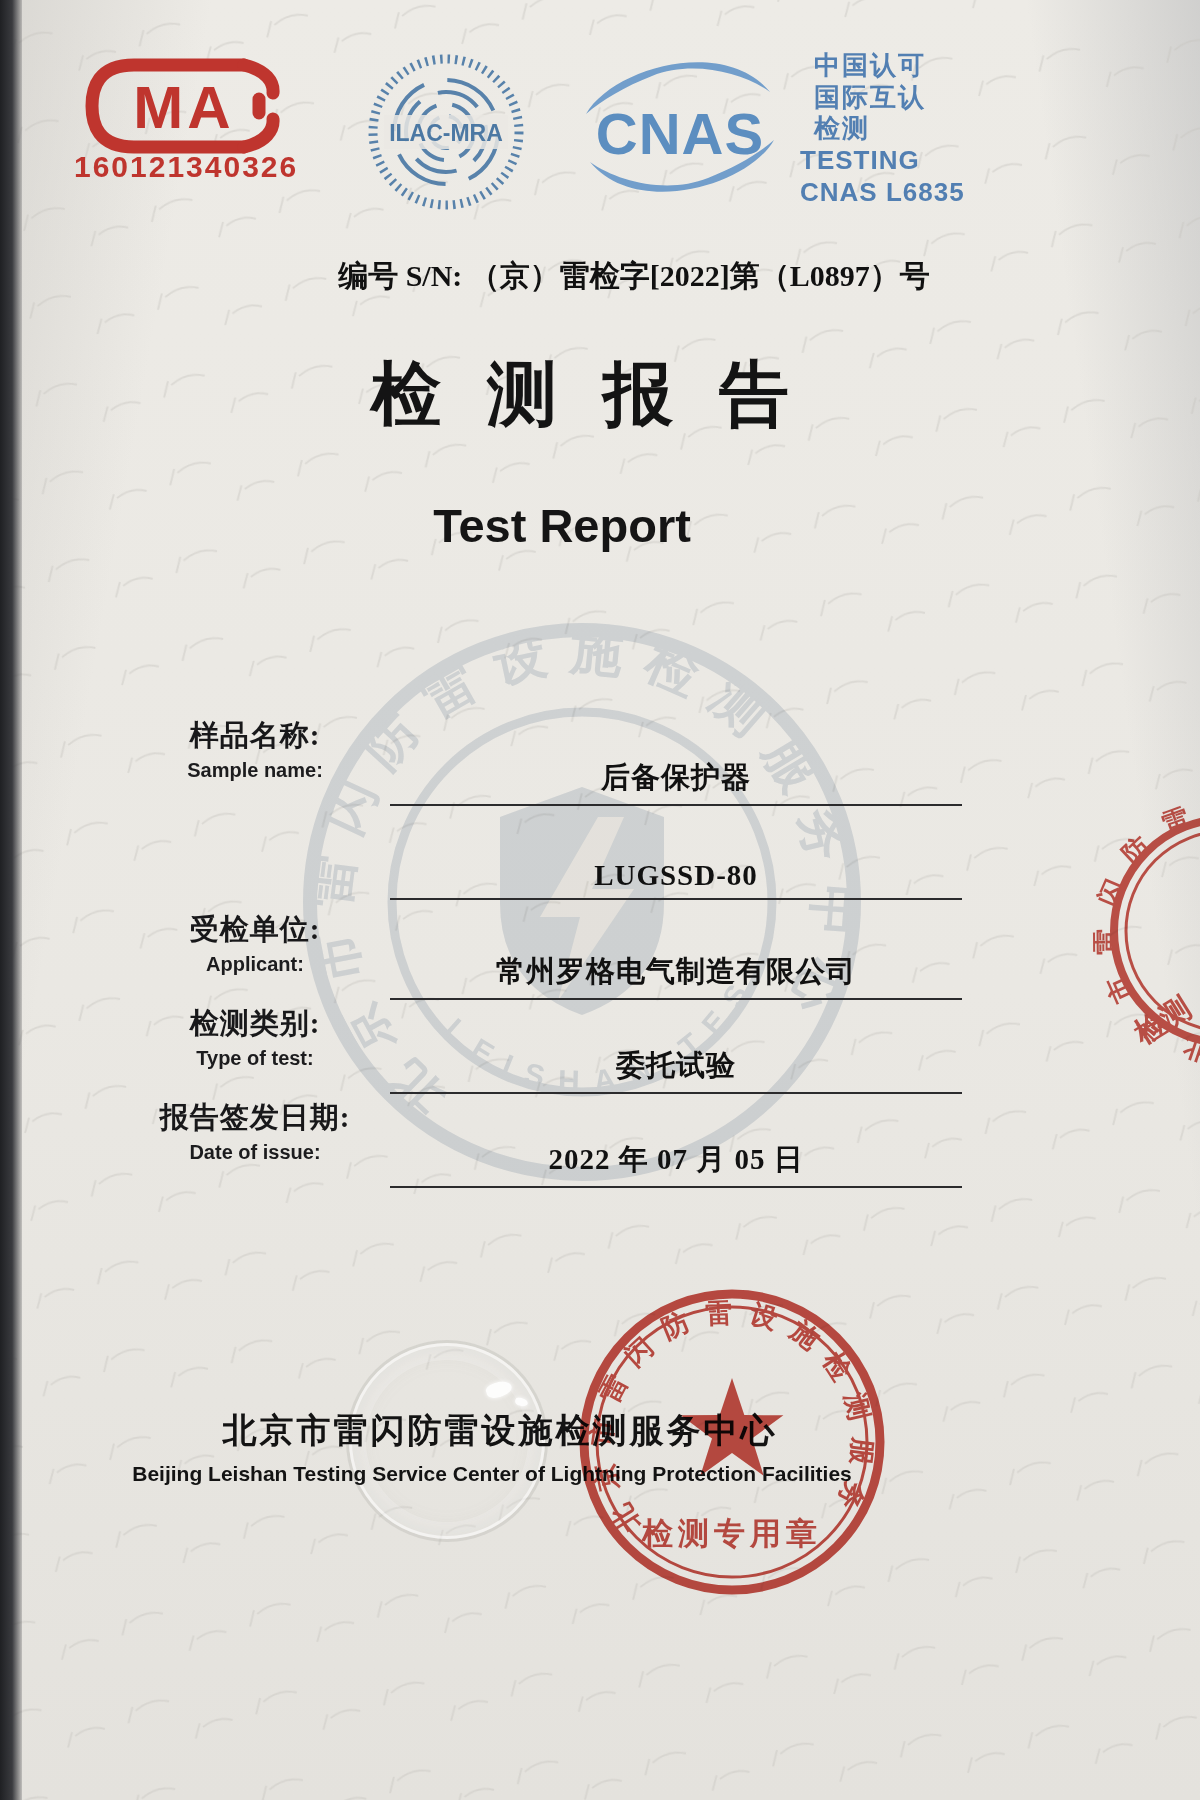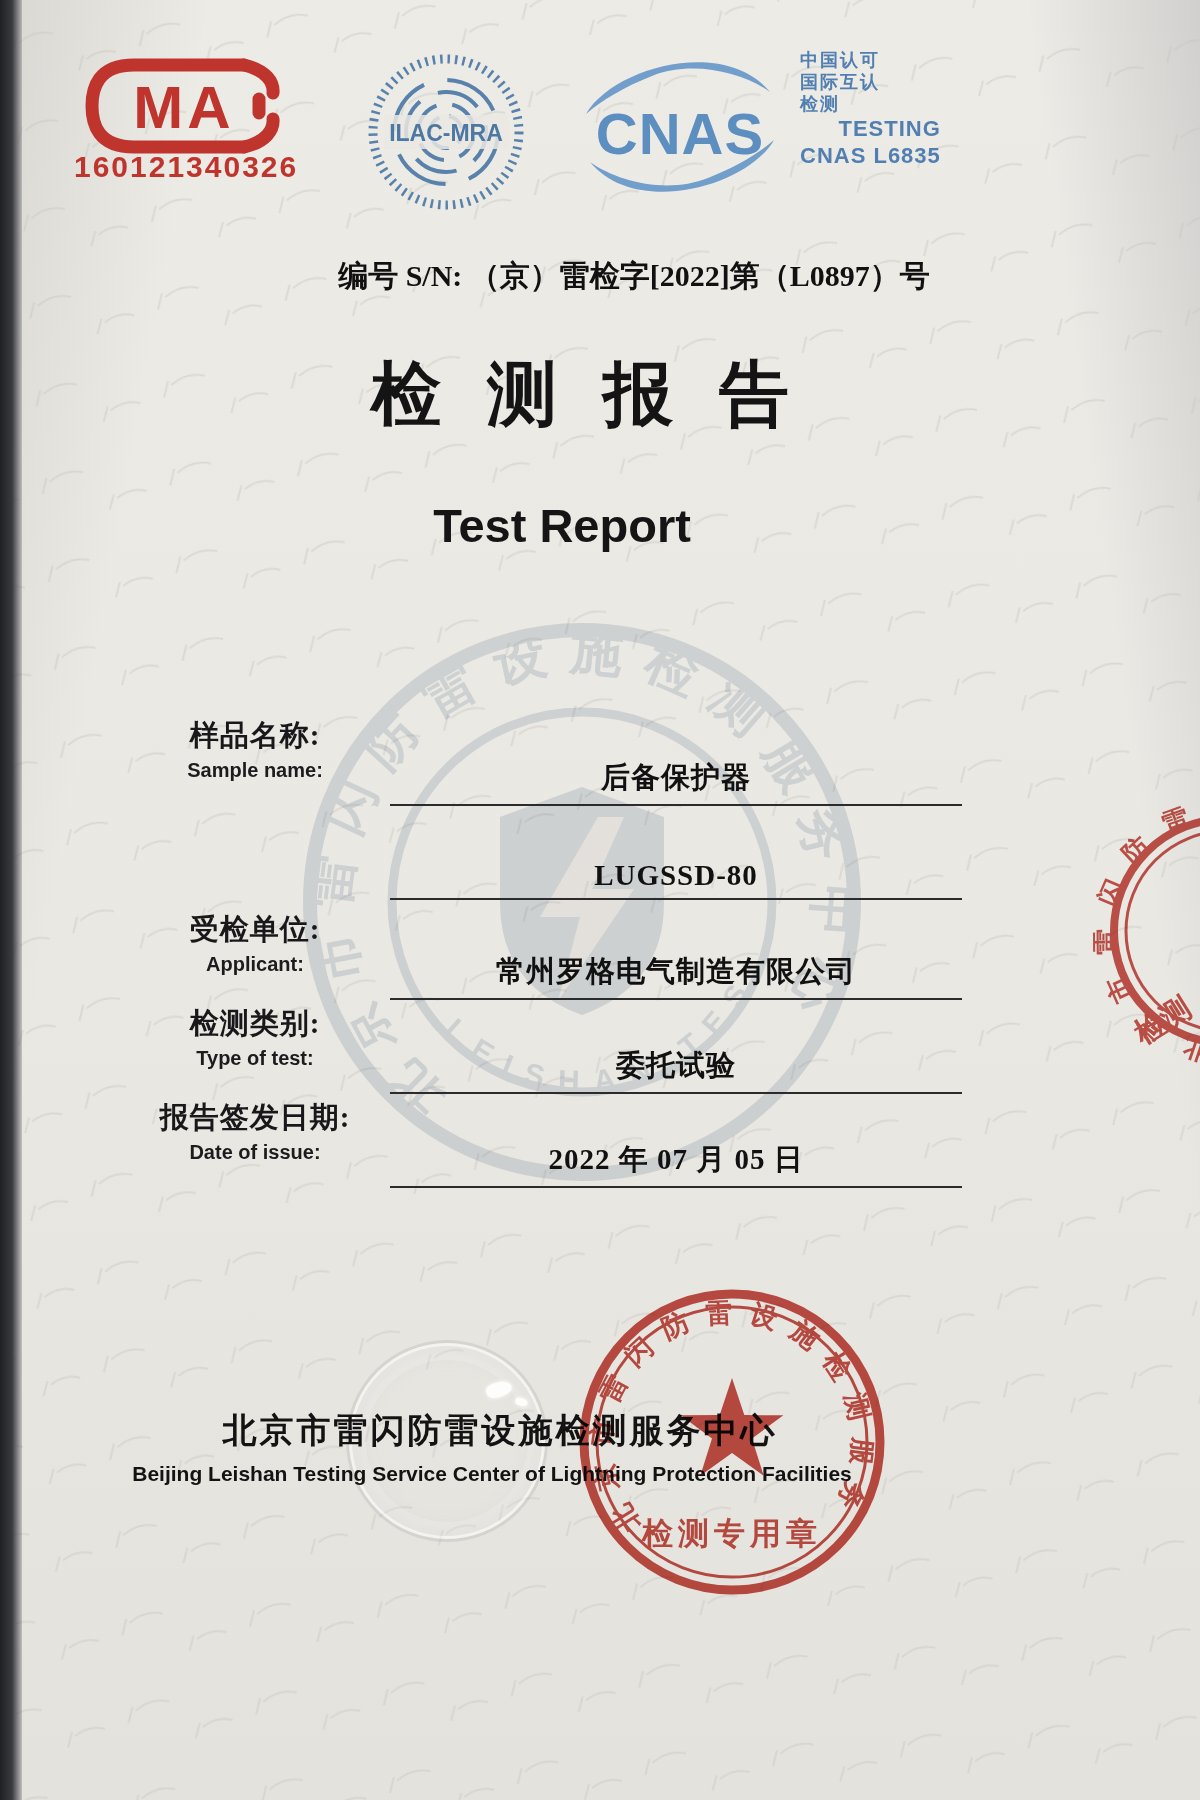--- a/index.html
+++ b/index.html
@@ -13,22 +13,22 @@
         background:linear-gradient(90deg,#1f2023 0%,#3a3b3f 55%,rgba(80,80,84,.25) 100%);z-index:9;}
   .sec-pattern{position:absolute;left:0;top:0;z-index:1;opacity:.55;}
   
   .cma{position:absolute;left:78px;top:48px;z-index:3;text-align:center;}
   .cma-num{position:absolute;left:74px;top:150px;width:186px;text-align:center;z-index:3;
         font-family:"Liberation Sans",sans-serif;font-weight:700;font-size:30px;letter-spacing:2px;color:#bf352e;}
   .ilac{position:absolute;left:366px;top:52px;z-index:3;opacity:.92;}
   .cnas{position:absolute;left:572px;top:52px;z-index:3;}
   .accred{position:absolute;left:800px;top:50px;z-index:3;font-family:"Liberation Sans",sans-serif;
         color:#527fb2;font-weight:700;line-height:1.22;}
-  .accred .cjk{font-size:18px;letter-spacing:2px;}
-  .accred .lat{font-size:22px;letter-spacing:1px;text-align:right;}
+  .accred .cjk{font-size:26px;letter-spacing:2px;margin-left:14px;}
+  .accred .lat{font-size:26px;letter-spacing:1px;}
   .sn-line{position:absolute;left:0;top:256px;width:100%;text-align:center;transform:translateX(34px);
         font-size:30px;font-weight:700;z-index:3;color:#111;}
   .title-cn{position:absolute;left:0;top:348px;width:100%;text-align:center;transform:translateX(-20px);
         font-size:70px;font-weight:900;letter-spacing:46px;padding-left:46px;box-sizing:border-box;z-index:3;color:#141414;}
   .title-en{position:absolute;left:0;top:498px;width:100%;text-align:center;transform:translateX(-38px);
         font-family:"Liberation Sans",sans-serif;font-size:47px;font-weight:800;z-index:3;color:#151515;}
   
   .watermark{position:absolute;left:272px;top:592px;z-index:2;opacity:.34;mix-blend-mode:multiply;}
   
   .field-row{position:absolute;left:0;width:1004px;height:94px;z-index:3;}

